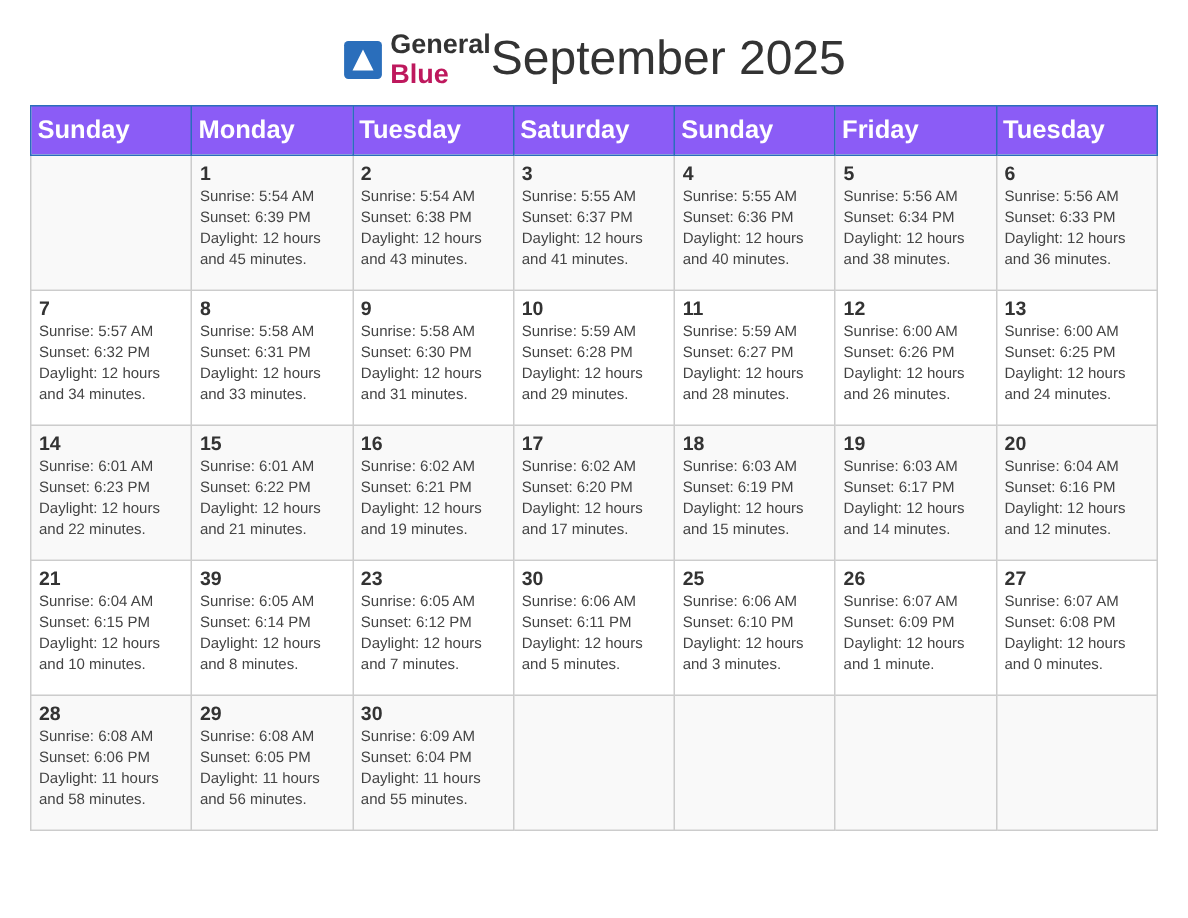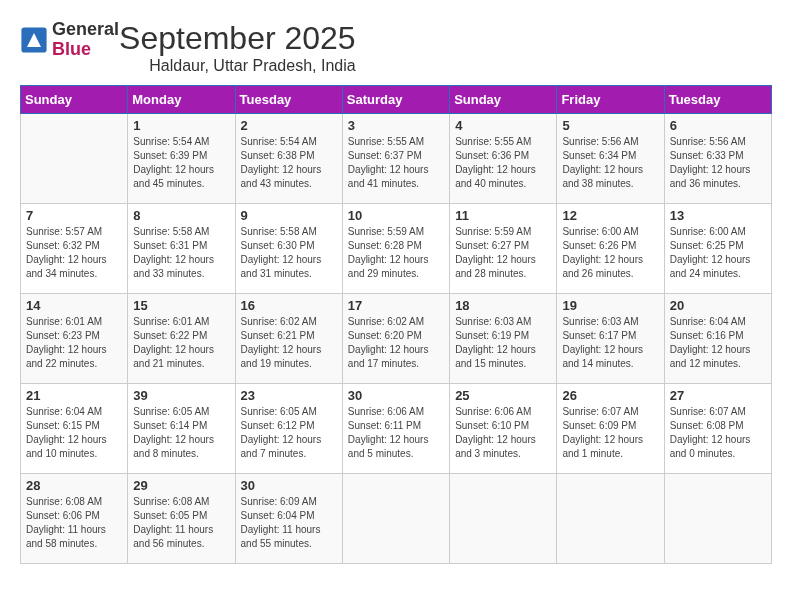--- a/index.html
+++ b/index.html
@@ -5,21 +5,21 @@
     * { box-sizing: border-box; margin: 0; padding: 0; }
     body {
       font-family: Arial, sans-serif;
       background: #fff;
       width: 792px;
       min-height: 612px;
       padding: 20px;
     }
     .header-area {
       display: flex;
-      justify-content: flex-start;
+      justify-content: center;
       align-items: flex-start;
       margin-bottom: 10px;
     }
     .logo {
       display: flex;
       align-items: center;
       gap: 4px;
     }
     .logo-text {
       font-size: 18px;
@@ -45,23 +45,23 @@
     .sub-title {
       font-size: 16px;
       color: #333;
     }
     table {
       width: 100%;
       border-collapse: collapse;
       table-layout: fixed;
     }
     thead th {
-      background-color: #a21caf;
+      background-color: #8b5cf6;
       color: #fff;
-      font-size: 13px;
+      font-size: 17px;
       padding: 6px 4px;
       text-align: left;
       border: 1px solid #2a6ebb;
     }
     tbody td {
       vertical-align: top;
       border: 1px solid #ccc;
       padding: 4px 5px;
       font-size: 10.5px;
       color: #333;
@@ -95,21 +95,20 @@
       <rect x="2" y="2" width="36" height="36" rx="4" fill="#2a6ebb"></rect>
       <polygon points="10,30 20,10 30,30" fill="white"></polygon>
     </svg>
     <div class="logo-text">
       <span style="color:#333">General</span><br>
       <span style="color:#be185d">Blue</span>
     </div>
   </div>
   <div class="title-area">
     <div class="main-title">September 2025</div>
-    <div class="sub-title">Haldaur, Uttar Pradesh, India</div>
   </div>
 </div>
 
 <table>
   <thead>
     <tr>
     <th>Sunday</th>
         <th>Monday</th>
         <th>Tuesday</th>
         <th>Saturday</th>

